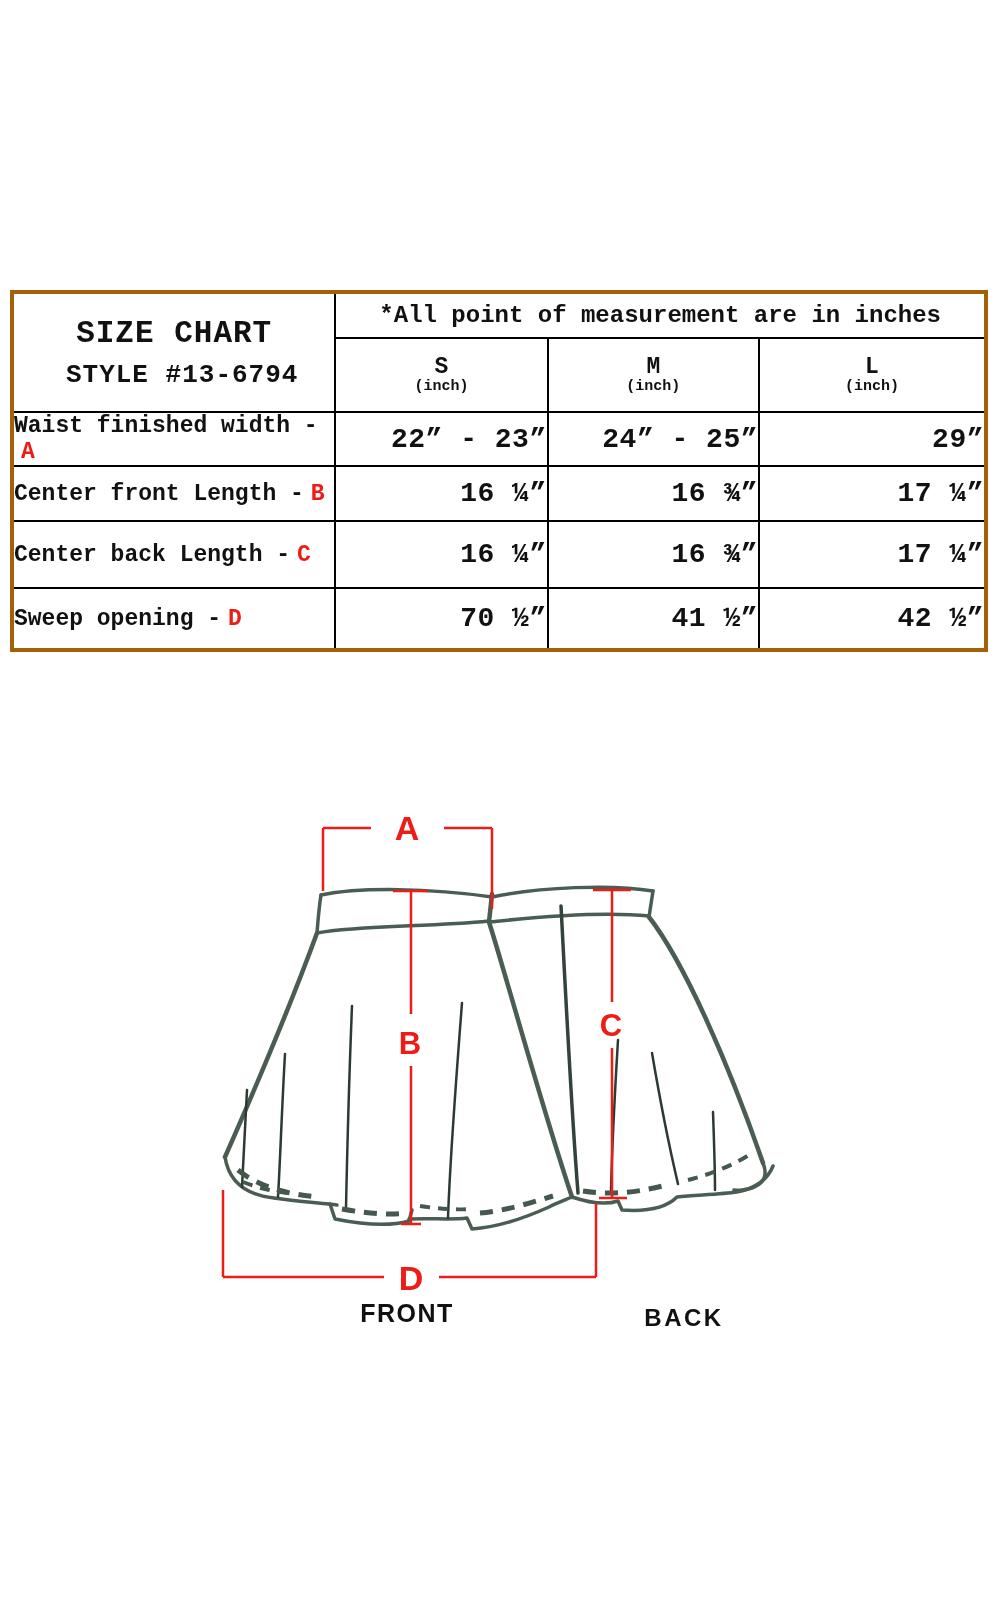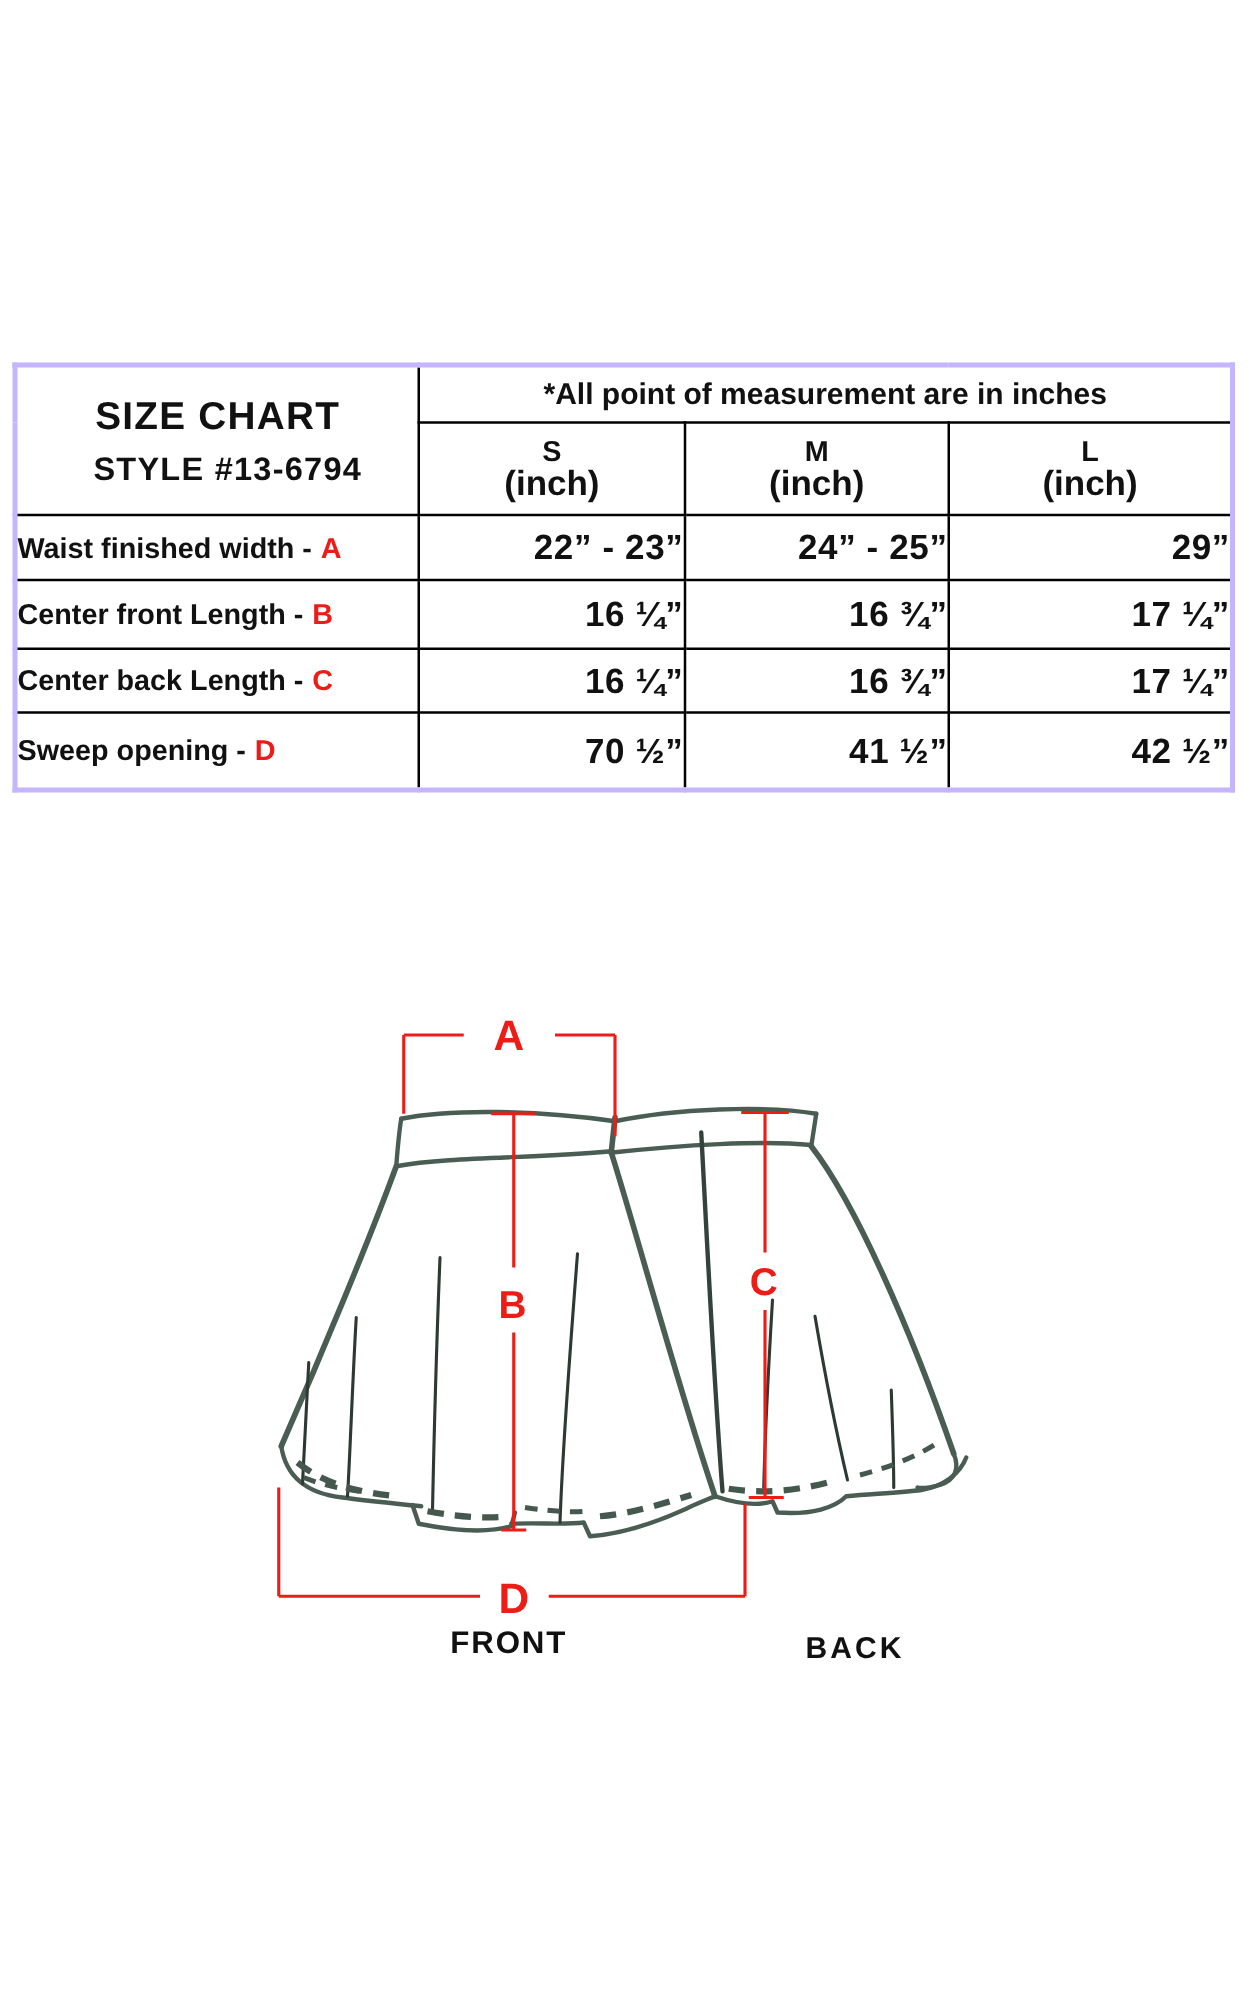--- a/index.html
+++ b/index.html
@@ -5,40 +5,41 @@
   html,body{margin:0;padding:0;background:#ffffff;}
   body{
     width:1000px;height:1600px;position:relative;overflow:hidden;
     font-family:"Liberation Sans", sans-serif;color:#111;
   }
 
   
   .tbl-wrap{position:absolute;left:10px;top:290px;width:978px;}
   table.size-chart{
     width:100%;border-collapse:collapse;table-layout:fixed;
-    border:4px solid #c4b5fd;
+    border:4px solid #a16207;
+    font-family:Liberation Mono, monospace;
   }
   table.size-chart td{border:2px solid #000;padding:0;vertical-align:middle;}
 
   tr.r-note{height:46px;}
   tr.r-sizes{height:74px;}
   tr.r-d1{height:52px;}
   tr.r-d2{height:55px;}
-  tr.r-d3{height:51px;}
+  tr.r-d3{height:67px;}
   tr.r-d4{height:62px;}
 
   td.c-head{text-align:center;}
   .tbl-title{font-size:31px;font-weight:bold;letter-spacing:1px;}
   .tbl-style{font-size:26px;font-weight:bold;letter-spacing:1px;margin-top:9px;padding-left:16px;}
 
   td.c-note{text-align:center;font-size:24px;font-weight:bold;}
 
   td.c-size{text-align:center;}
   .size-letter{font-size:23px;font-weight:bold;line-height:1;}
-  .size-unit{font-size:28px;font-weight:bold;line-height:1;}
+  .size-unit{font-size:15px;font-weight:bold;line-height:1;}
 
   td.c-label{font-size:23px;font-weight:bold;padding-left:18px;text-align:left;}
   .red-letter{color:#ed1c16;margin-left:7px;}
 
   td.c-val{text-align:right;font-size:28px;font-weight:bold;letter-spacing:0.5px;}
 
   
   svg.diagram{position:absolute;left:0;top:0;}
   .meas{stroke:#ed1c16;stroke-width:2.5;fill:none;}
   .meas-label{fill:#ed1c16;font-weight:bold;text-anchor:middle;}

